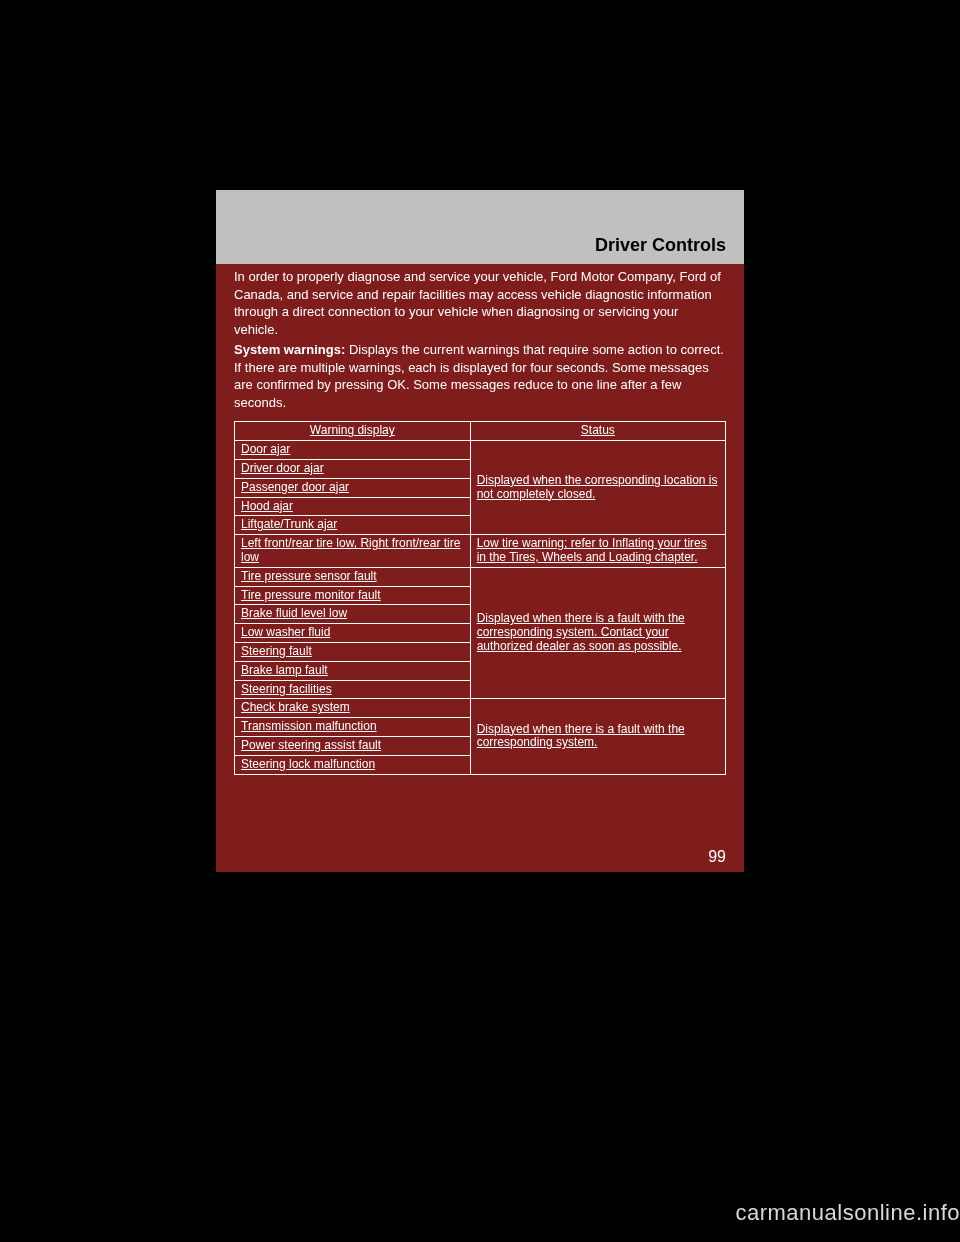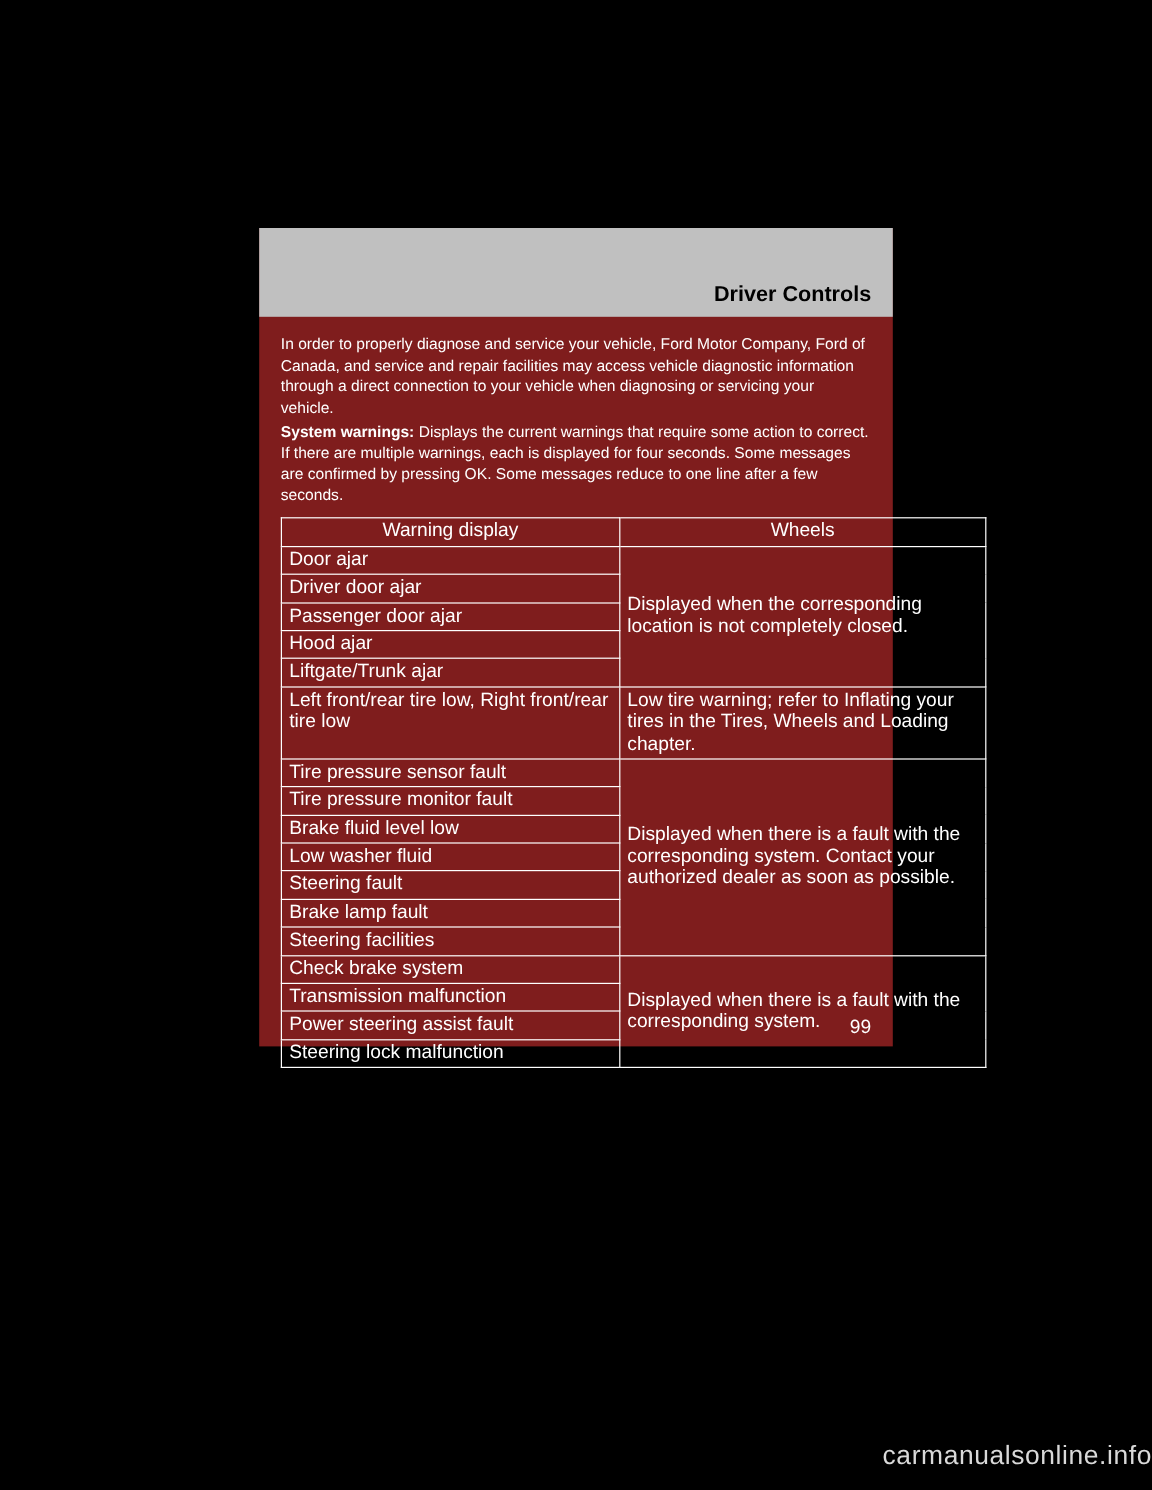--- a/index.html
+++ b/index.html
@@ -20,33 +20,34 @@
     position: relative;
   }
   .header-title {
     position: absolute;
     right: 18px;
     bottom: 8px;
     font-weight: bold;
     font-size: 18px;
   }
   .body-text {
-    padding: 14px 18px 0 18px;
+    padding: 4px 18px 0 18px;
     font-size: 13px;
     line-height: 1.35;
   }
   .body-text p { margin-bottom: 3px; }
   .body-text .tight { margin-bottom: 0; }
   table.msg {
     border-collapse: collapse;
-    width: 588px;
+    width: 492px;
     margin: 10px 18px 0 18px;
-    font-size: 16px;
+    font-size: 12px;
     line-height: 1.15;
     color: #fff;
+    text-decoration: underline;
   }
   table.msg td {
     border: 1px solid #fff;
     padding: 2px 6px;
     vertical-align: top;
   }
   table.msg td.col-a { width: 48%; }
   table.msg td.col-b { width: 52%; vertical-align: middle; }
   table.msg tr.head td { text-align: center; font-weight: normal; }
   .page-num {
@@ -78,21 +79,21 @@
     <p>In order to properly diagnose and service your vehicle, Ford Motor Company, Ford of Canada, and service and repair facilities may access vehicle diagnostic information through a direct connection to your vehicle when diagnosing or servicing your vehicle.</p>
     <p>
       <strong>System warnings:</strong><span> Displays the current warnings that require some action to correct. If there are multiple warnings, each is displayed for four seconds. Some messages are confirmed by pressing OK. Some messages reduce to one line after a few seconds.</span>
     </p>
   </div>
 
   <table class="msg">
     <tbody>
         <tr class="head">
       <td class="col-a">Warning display</td>
-      <td class="col-b">Wheels</td>
+      <td class="col-b">Status</td>
     </tr>
 
     <tr>
       <td class="col-a">Door ajar</td>
       <td class="col-b" rowspan="5">Displayed when the corresponding location is not completely closed.</td>
     </tr>
     <tr>
           <td class="col-a">Driver door ajar</td>
         </tr>
     <tr>

